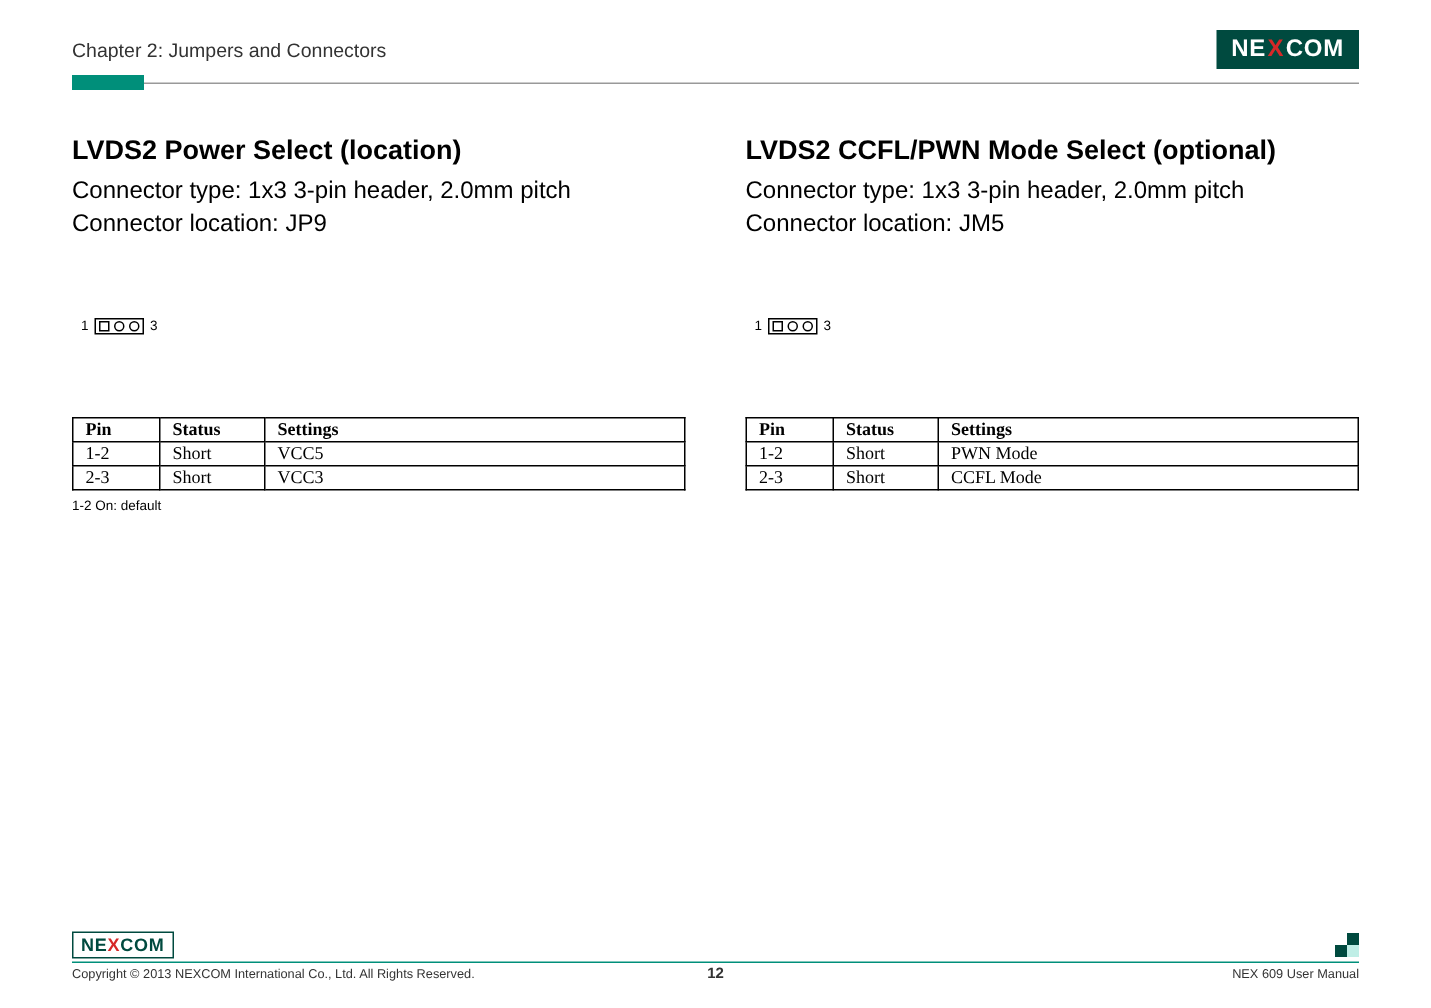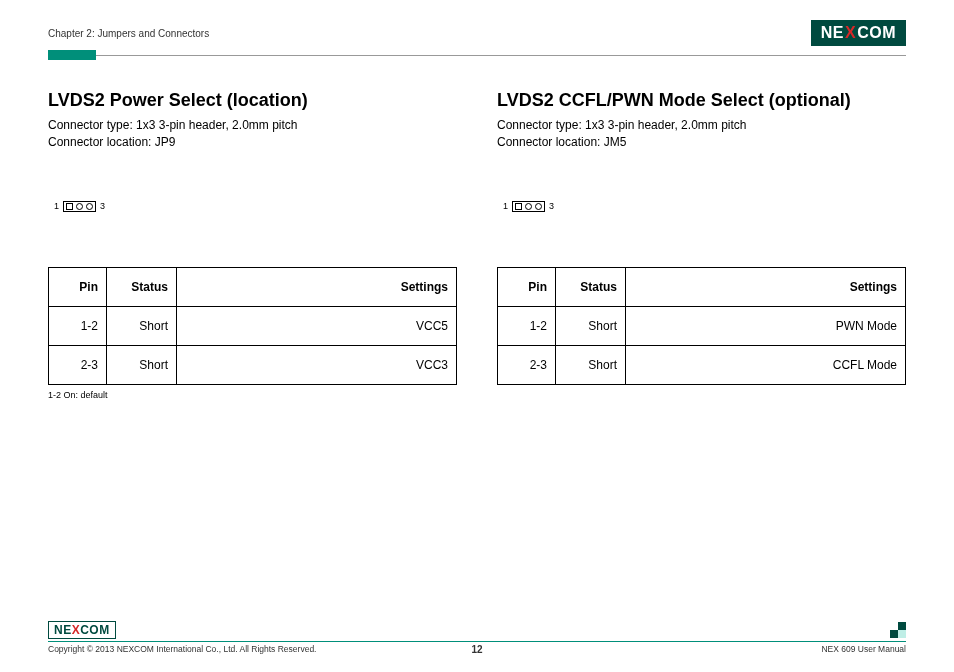--- a/index.html
+++ b/index.html
@@ -12,55 +12,56 @@
       padding: 20px 48px 0 48px;
       color: #000;
     }
     .header-row {
       display: flex;
       justify-content: space-between;
       align-items: center;
       margin-bottom: 4px;
     }
     .chapter-title {
-      font-size: 10px;
+      font-size: 13px;
       color: #333;
     }
     .logo-box {
       background: #004a3f;
       color: #fff;
       font-weight: bold;
       font-size: 16px;
       padding: 4px 10px;
       letter-spacing: 0.5px;
       display: flex;
       align-items: center;
     }
     .logo-box .x-mark { color: #d62828; margin: 0 1px; }
     .line-row { display: flex; align-items: center; margin-bottom: 30px; }
     .short-bar { width: 48px; height: 10px; background: #008f7a; }
     .hr-line { flex: 1; height: 1px; background: #999; margin-left: 0; }
     .columns { display: flex; gap: 40px; }
     .col { flex: 1; }
     .section-title { font-size: 18px; font-weight: bold; margin-bottom: 6px; }
-    .conn-info { font-size: 12px; line-height: 1.4; margin-bottom: 50px; }
+    .conn-info { font-size: 16px; line-height: 1.4; margin-bottom: 50px; }
     .pin-diagram { display: flex; align-items: center; gap: 4px; margin-bottom: 55px; margin-left: 6px; }
     .pin-label { font-size: 9px; }
     .pin-frame { border: 1px solid #000; display: flex; padding: 1px 2px; gap: 3px; }
     .pin-sq { width: 7px; height: 7px; border: 1px solid #000; }
     .pin-cir { width: 7px; height: 7px; border: 1px solid #000; border-radius: 50%; }
     table.settings {
       width: 100%;
       border-collapse: collapse;
       font-size: 12px;
     }
     table.settings th, table.settings td {
       border: 1px solid #000;
-      padding: 12px 8px;
-      text-align: right;
+      padding: 0 8px;
+      text-align: left;
+      font-family: Liberation Serif, serif;
     }
     table.settings th { font-weight: bold; }
     table.settings .col-pin { width: 58px; }
     table.settings .col-status { width: 70px; margin-left: 24px; }
     .default-note { font-size: 9px; margin-top: 5px; }
     .footer {
       position: absolute;
       left: 48px; right: 48px; bottom: 18px;
     }
     .footer-top-row { display: flex; align-items: center; }

